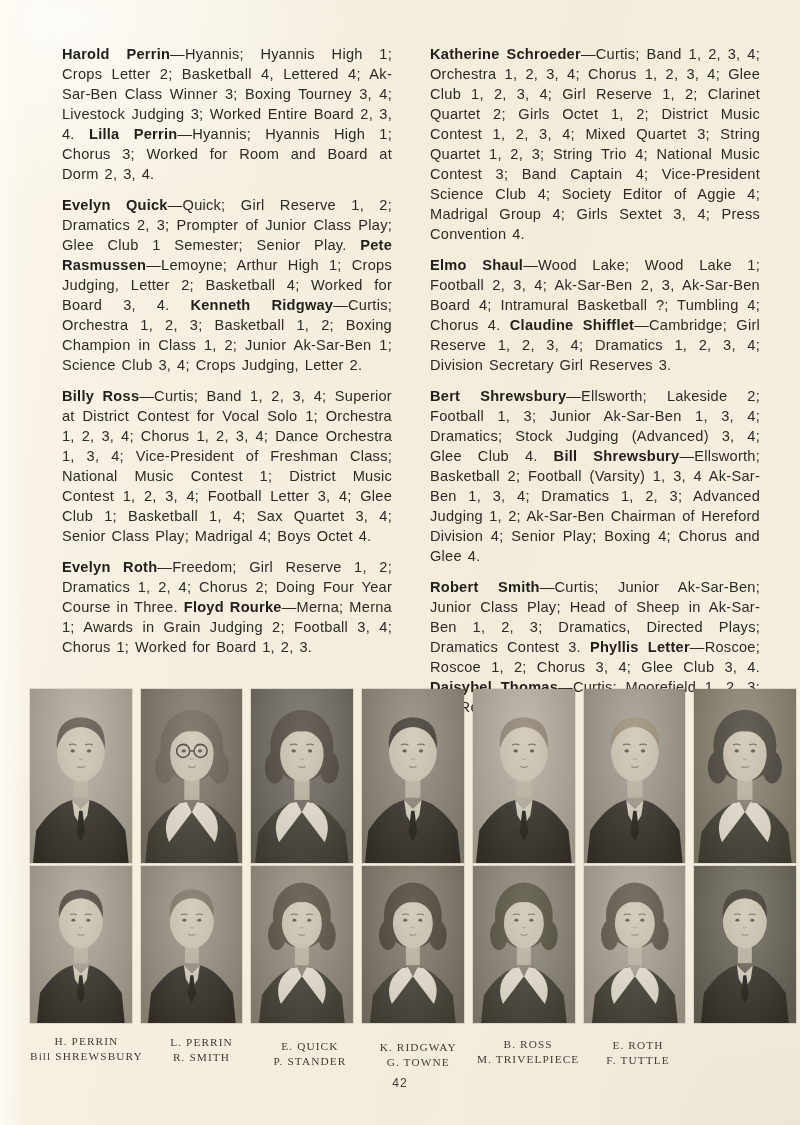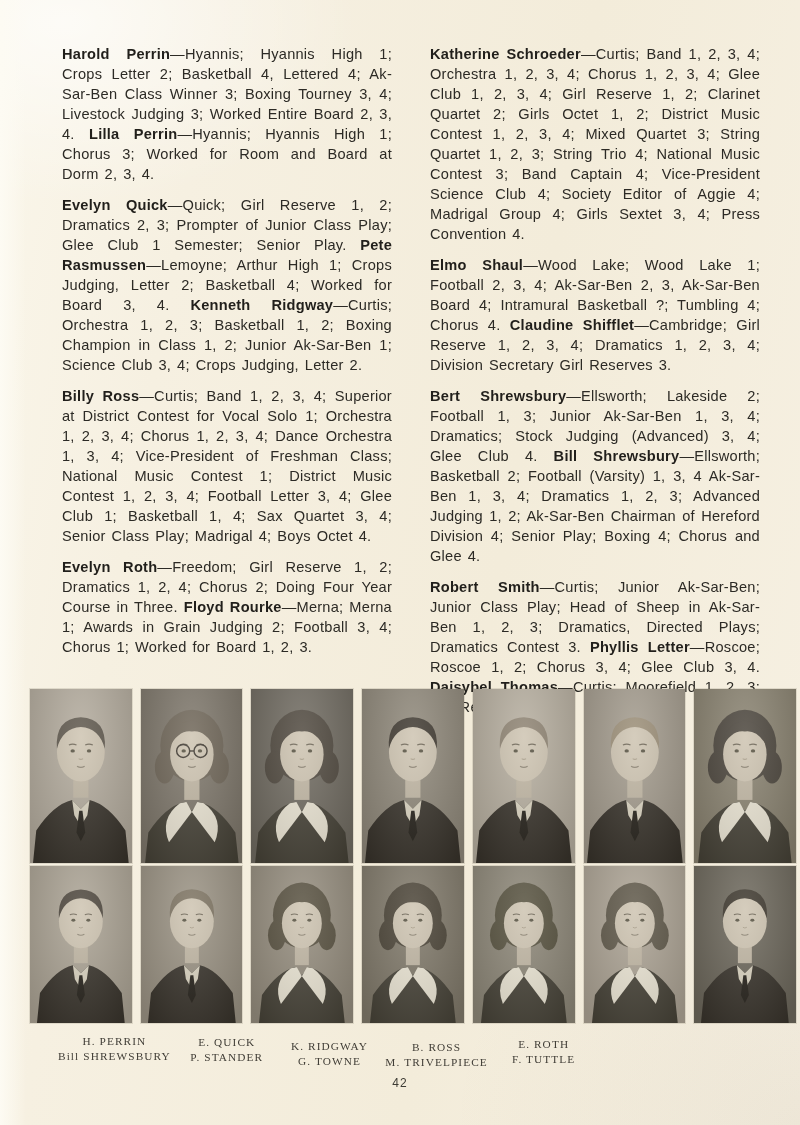--- a/index.html
+++ b/index.html
@@ -28,21 +28,21 @@
   .photo svg{position:absolute;inset:0;width:100%;height:100%;}
   .photo::after{content:"";position:absolute;inset:0;pointer-events:none;
     background:radial-gradient(ellipse at 50% 28%, rgba(255,255,255,.16), rgba(0,0,0,.14) 92%);}
   .captions{position:absolute;left:30px;top:1028px;width:766px;display:grid;
     grid-template-columns:repeat(7,1fr);column-gap:9px;}
   .caption{
     text-align:center;font-family:"Liberation Serif",serif;font-size:11.3px;
     letter-spacing:1.1px;line-height:15px;color:#403d36;
   }
   .caption span{display:block;white-space:nowrap;}
-  .caption:nth-child(1){padding-top:6px;margin-left:28px;}
+  .caption:nth-child(1){padding-top:6px;}
   .caption:nth-child(2){padding-top:7px;}
   .caption:nth-child(3){padding-top:11px;}
   .caption:nth-child(4){padding-top:12px;}
   .caption:nth-child(5){padding-top:9px;}
   .caption:nth-child(6){padding-top:10px;}
   .caption:nth-child(7){padding-top:14px;}
   .page-number{position:absolute;left:372px;top:1076px;width:56px;text-align:center;
     font-size:12px;color:#3d3b34;letter-spacing:1px;}
 </style>
 </head>
@@ -331,20 +331,24 @@
   </svg>
     </div>
   </div>
 
 <div class="captions" id="captions">
     <div class="caption">
       <span>H. PERRIN</span>
       <span>Bill SHREWSBURY</span>
     </div>
     <div class="caption">
+      <span>L. PERRIN</span>
+      <span>R. SMITH</span>
+    </div>
+    <div class="caption">
       <span>E. QUICK</span>
       <span>P. STANDER</span>
     </div>
     <div class="caption">
       <span>K. RIDGWAY</span>
       <span>G. TOWNE</span>
     </div>
     <div class="caption">
       <span>B. ROSS</span>
       <span>M. TRIVELPIECE</span>

